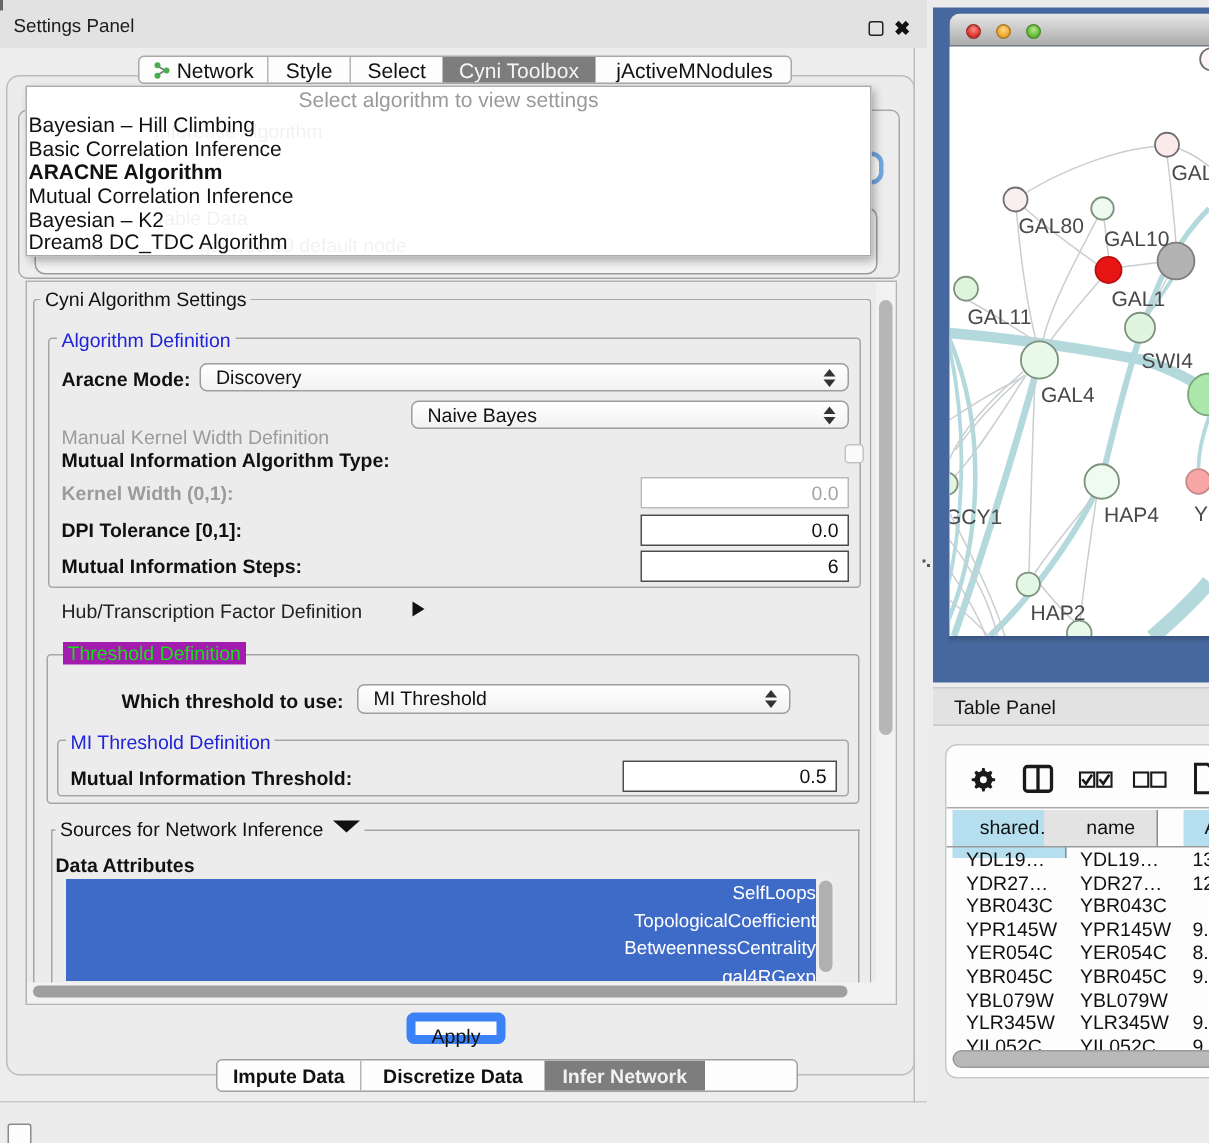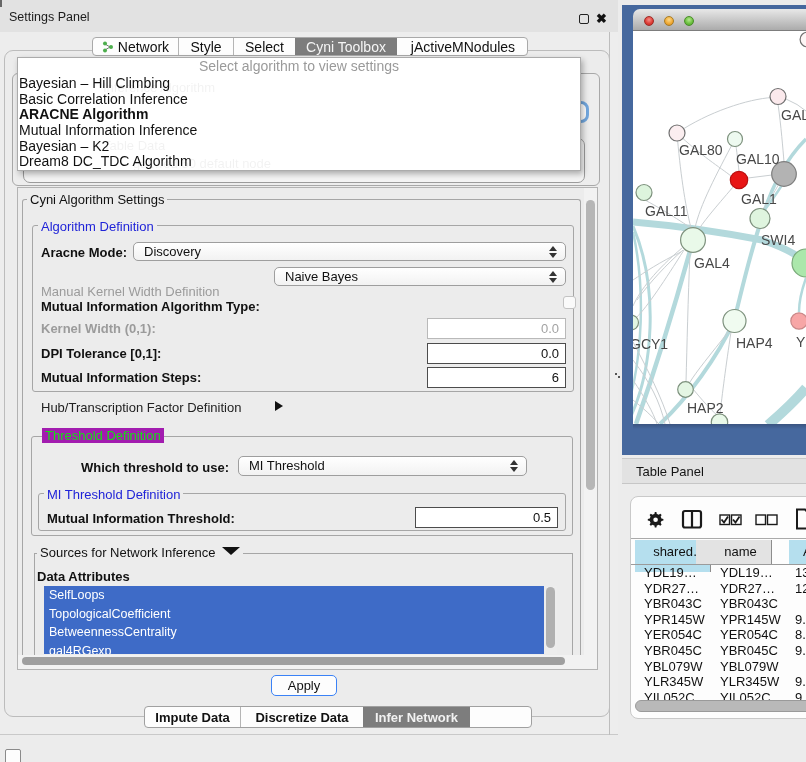--- a/index.html
+++ b/index.html
@@ -96,47 +96,47 @@
   <div class="abs" style="left:38px;top:493px;width:528px;height:38px;border:1px solid #a6a6a6;border-radius:3px;"></div>
   <div class="abs" style="left:44px;top:487px;background:#ececec;padding:0 3px;font-size:13px;color:#2024d8;">MI Threshold Definition</div>
 
   <div class="abs lbl" style="left:47px;top:511px;font-size:13px;font-weight:bold;color:#111;">Mutual Information Threshold:</div>
   <div class="abs" style="left:415px;top:507px;width:143px;height:21px;background:#fff;border:1px solid #4c4c4c;font-size:13px;color:#111;text-align:right;line-height:19px;padding-right:6px;">0.5</div>
 
   <div class="abs" style="left:34px;top:553px;width:539px;height:102px;border-left:1px solid #a6a6a6;border-top:1px solid #a6a6a6;border-right:1px solid #a6a6a6;"></div>
   <div class="abs" style="left:37px;top:545px;background:#ececec;padding:0 3px;font-size:13px;color:#111;">Sources for Network Inference <span style="display:inline-block;width:0;height:0;border-top:8px solid #111;border-left:9px solid transparent;border-right:9px solid transparent;vertical-align:2px;margin-left:3px;"></span></div>
   <div class="abs" style="left:37px;top:569px;font-size:13px;font-weight:bold;color:#111;">Data Attributes</div>
 
-  <div class="abs" style="left:44px;top:586px;width:500px;height:68px;background:#3e6bc7;overflow:hidden;font-size:12.5px;color:#fff;">
+  <div class="abs" style="left:44px;top:586px;width:500px;height:68px;background:#3e6bc7;overflow:hidden;font-size:12.5px;color:#fff;text-align:right;">
     <div style="height:18.5px;line-height:18px;padding-left:5px;">SelfLoops</div>
     <div style="height:18.5px;line-height:18px;padding-left:5px;">TopologicalCoefficient</div>
     <div style="height:18.5px;line-height:18px;padding-left:5px;">BetweennessCentrality</div>
     <div style="height:18.5px;line-height:18px;padding-left:5px;">gal4RGexp</div>
   </div>
   <div class="abs" style="left:544px;top:586px;width:13px;height:68px;background:#ededed;"></div>
   <div class="abs" style="left:545.5px;top:587px;width:9px;height:61px;background:#b0b0b0;border-radius:5px;"></div>
 
-  <div class="abs" style="left:271px;top:675px;width:66px;height:21px;background:#fdfdfd;border:1px solid #3b82f6;border-radius:5px;text-align:center;line-height:20px;font-size:13px;color:#111;">Apply</div>
+  <div class="abs" style="left:271px;top:675px;width:66px;height:21px;background:#fdfdfd;border:6px solid #3b82f6;border-radius:5px;text-align:center;line-height:20px;font-size:13px;color:#111;">Apply</div>
 
   <div class="abs" style="left:144px;top:706px;height:22px;width:388px;background:#fdfdfd;border:1px solid #a0a0a0;border-radius:4px;overflow:hidden;font-size:13px;font-weight:bold;">
     <div class="abs" style="left:0;top:0;width:96px;height:22px;border-right:1px solid #b5b5b5;text-align:center;line-height:21px;color:#111;">Impute Data</div>
     <div class="abs" style="left:96px;top:0;width:122px;height:22px;text-align:center;line-height:21px;color:#111;">Discretize Data</div>
     <div class="abs" style="left:218px;top:0;width:107px;height:22px;background:#7d7d7d;text-align:center;line-height:21px;color:#f2f2f2;">Infer Network</div>
   </div>
 </div>
 
 <div class="abs" style="left:17px;top:57px;width:564px;height:114px;background:#fff;border:1px solid #ababab;box-shadow:2px 3px 6px rgba(0,0,0,0.3);font-size:14px;color:#111;overflow:hidden;">
   <div class="abs" style="left:85px;top:22px;color:#000;opacity:0.05;font-size:13px;">Inference Algorithm</div>
   <div class="abs" style="left:85px;top:80px;color:#000;opacity:0.05;font-size:13px;">Table Data</div>
   <div class="abs" style="left:115px;top:98px;color:#000;opacity:0.05;font-size:13px;">gal…ed 50 default node</div>
   <div style="position:relative;text-align:center;color:#9a9a9a;height:18px;line-height:17px;font-size:14px;">Select algorithm to view settings</div>
   <div style="position:relative;height:15.7px;line-height:15.5px;padding-left:1px;">Bayesian – Hill Climbing</div>
   <div style="position:relative;height:15.7px;line-height:15.5px;padding-left:1px;">Basic Correlation Inference</div>
   <div style="position:relative;height:15.7px;line-height:15.5px;padding-left:1px;font-weight:bold;">ARACNE Algorithm</div>
-  <div style="position:relative;height:15.7px;line-height:15.5px;padding-left:1px;">Mutual Information Inference</div>
+  <div style="position:relative;height:15.7px;line-height:15.5px;padding-left:1px;">Mutual Correlation Inference</div>
   <div style="position:relative;height:15.7px;line-height:15.5px;padding-left:1px;">Bayesian – K2</div>
   <div style="position:relative;height:15.7px;line-height:15.5px;padding-left:1px;">Dream8 DC_TDC Algorithm</div>
 </div>
 
 <div class="abs" style="left:609px;top:32px;width:1px;height:703px;background:#bdbdbd;"></div>
 <div class="abs" style="left:615px;top:373px;width:2px;height:2px;background:#555;"></div>
 <div class="abs" style="left:618px;top:376px;width:2px;height:2px;background:#555;"></div>
 
 <div class="abs" style="left:0;top:0;width:2px;height:7px;background:#666;"></div>
 

